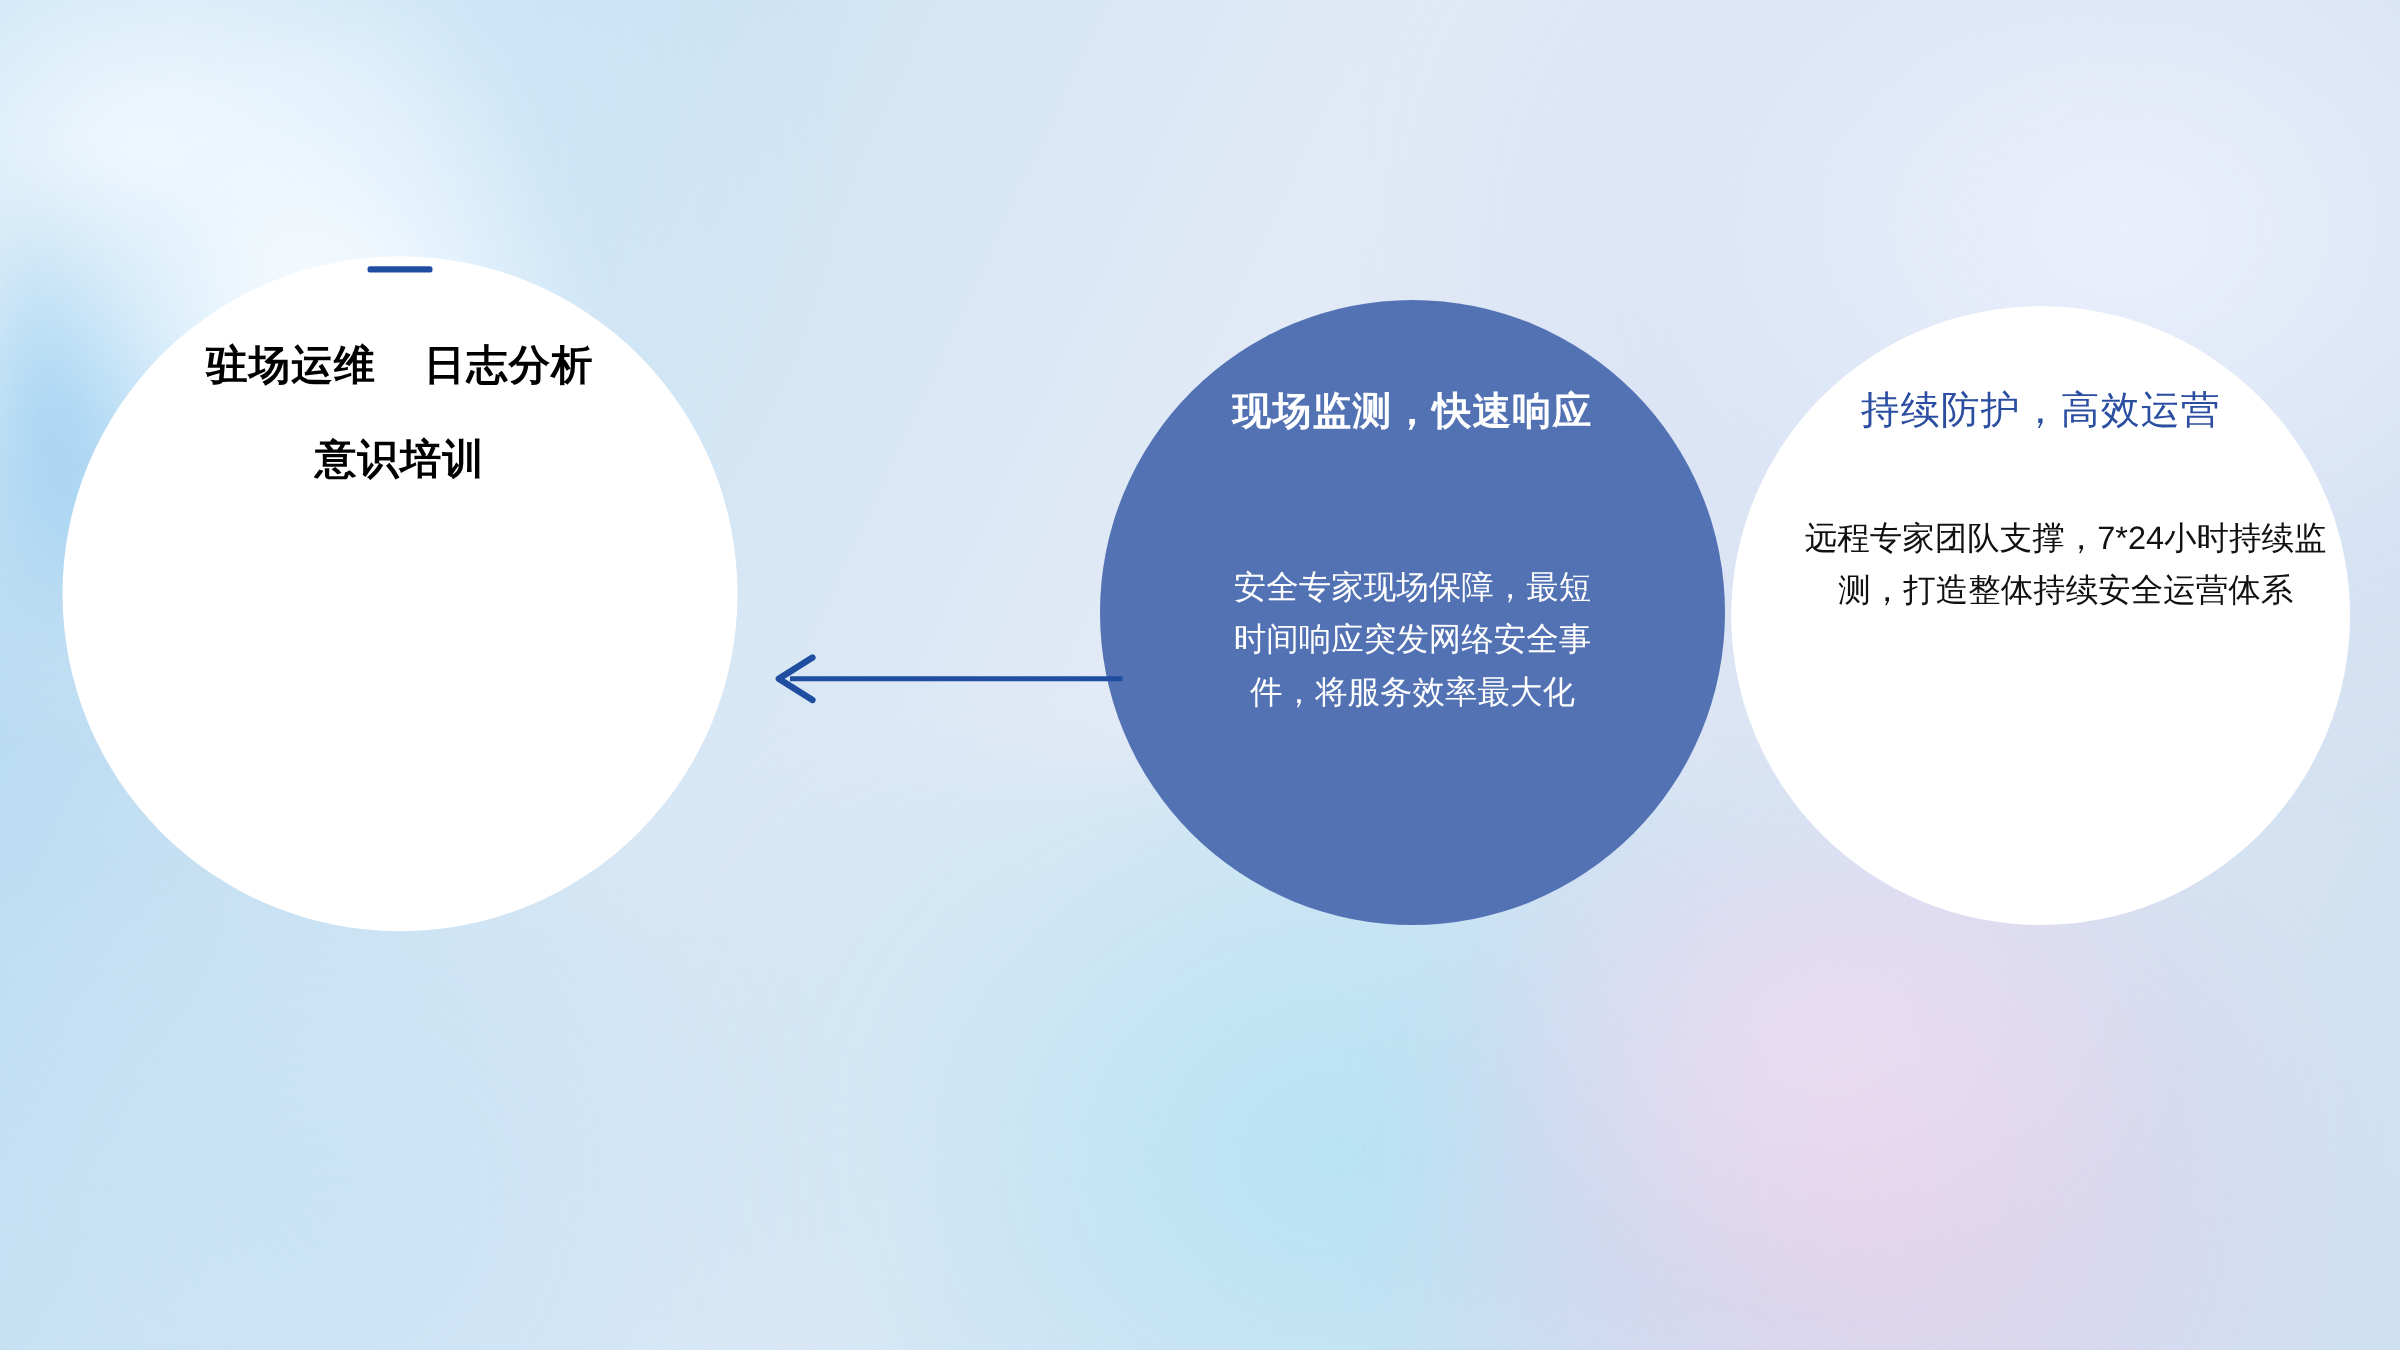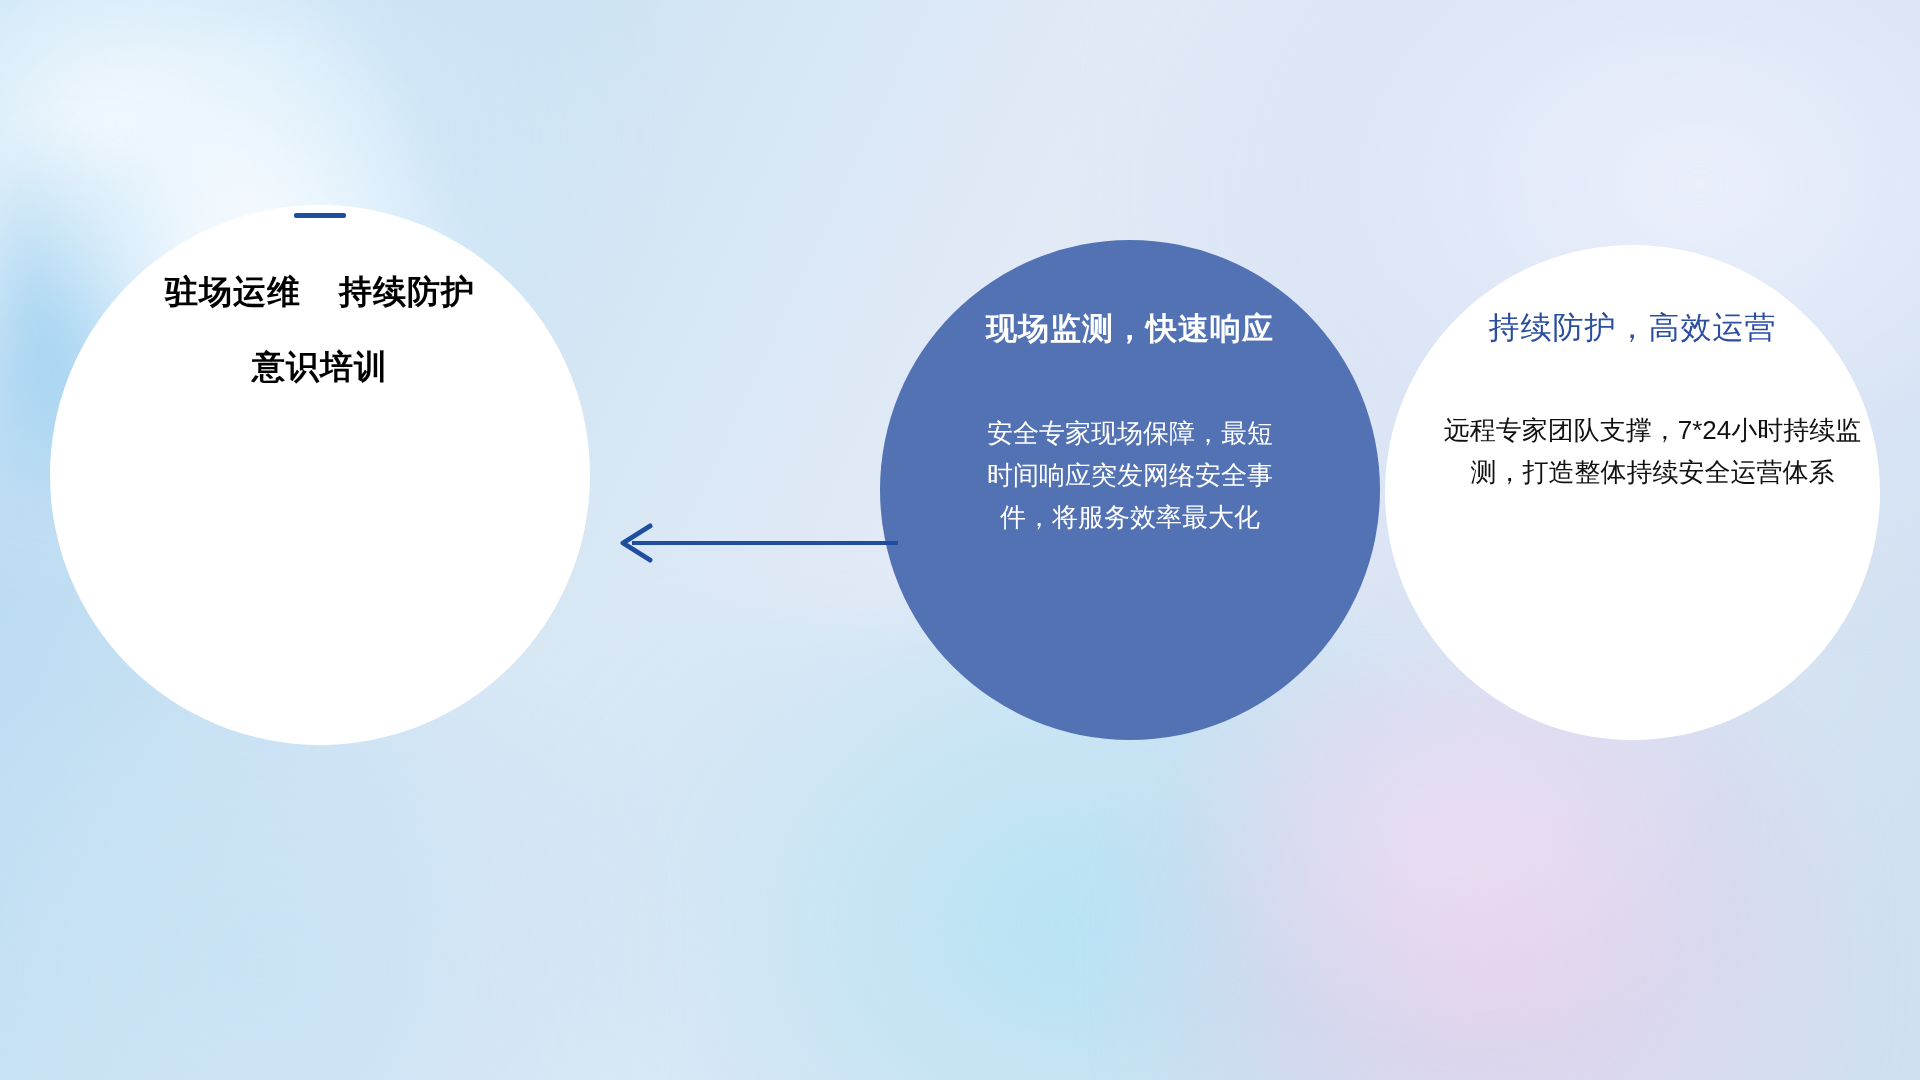--- a/index.html
+++ b/index.html
@@ -186,20 +186,21 @@
     position: absolute;
     left: 880px;
     top: 240px;
     width: 500px;
     height: 500px;
     display: flex;
     flex-direction: column;
     align-items: center;
     box-sizing: border-box;
     padding: 68px 28px 28px 28px;
+    gap: 36px;
   }
   #middle-title {
     font-size: 31px;
     font-weight: 700;
     color: #ffffff;
     letter-spacing: 1px;
     white-space: nowrap;
     text-align: center;
   }
   #middle-body {
@@ -277,21 +278,21 @@
       <line x1="288" y1="25" x2="22" y2="25" stroke="#1f4ea1" stroke-width="4"></line>
       <polyline points="40,8 13,25 40,42" fill="none" stroke="#1f4ea1" stroke-width="5" stroke-linecap="round" stroke-linejoin="round"></polyline>
     </svg>
   </div>
 
   <div id="left-content">
     <div id="left-divider"></div>
 
     <div class="kw-row">
       <span class="kw">驻场运维</span>
-      <span class="kw">持续防护</span>
+      <span class="kw">日志分析</span>
     </div>
 
 
     <div class="kw-row single">
       <span class="kw">意识培训</span>
     </div>
   </div>
 
   <div id="middle-content">
     <div id="middle-title">现场监测，快速响应</div>

